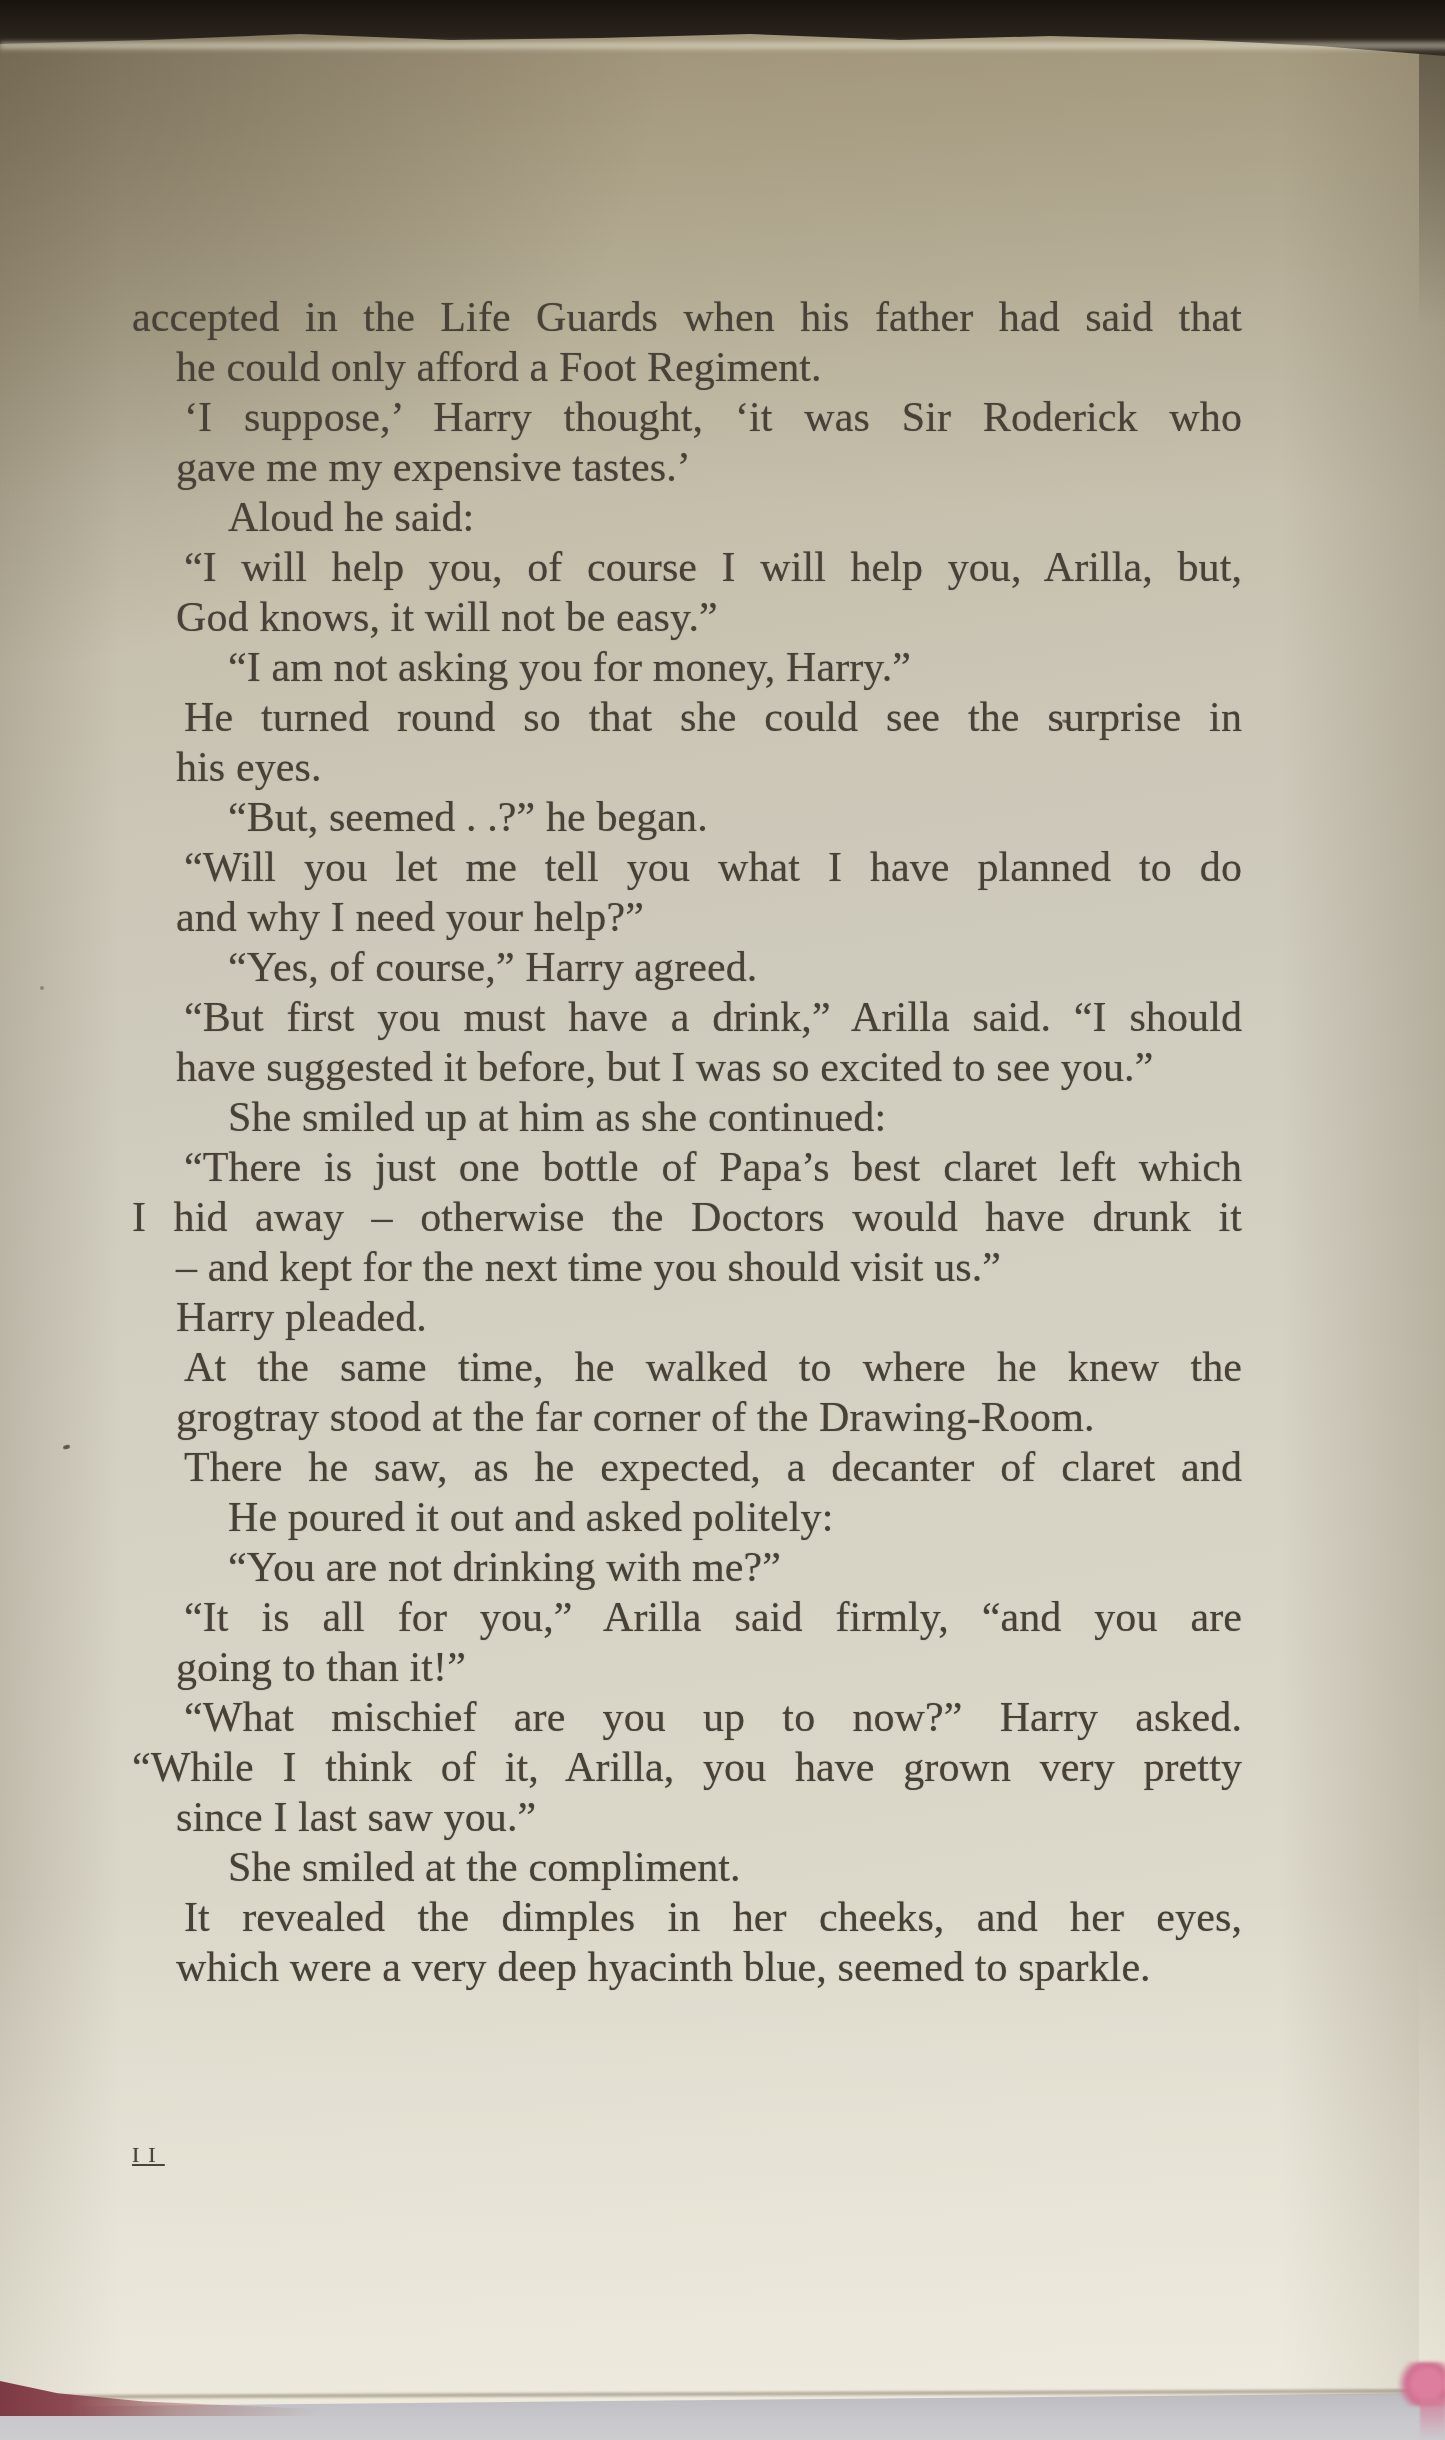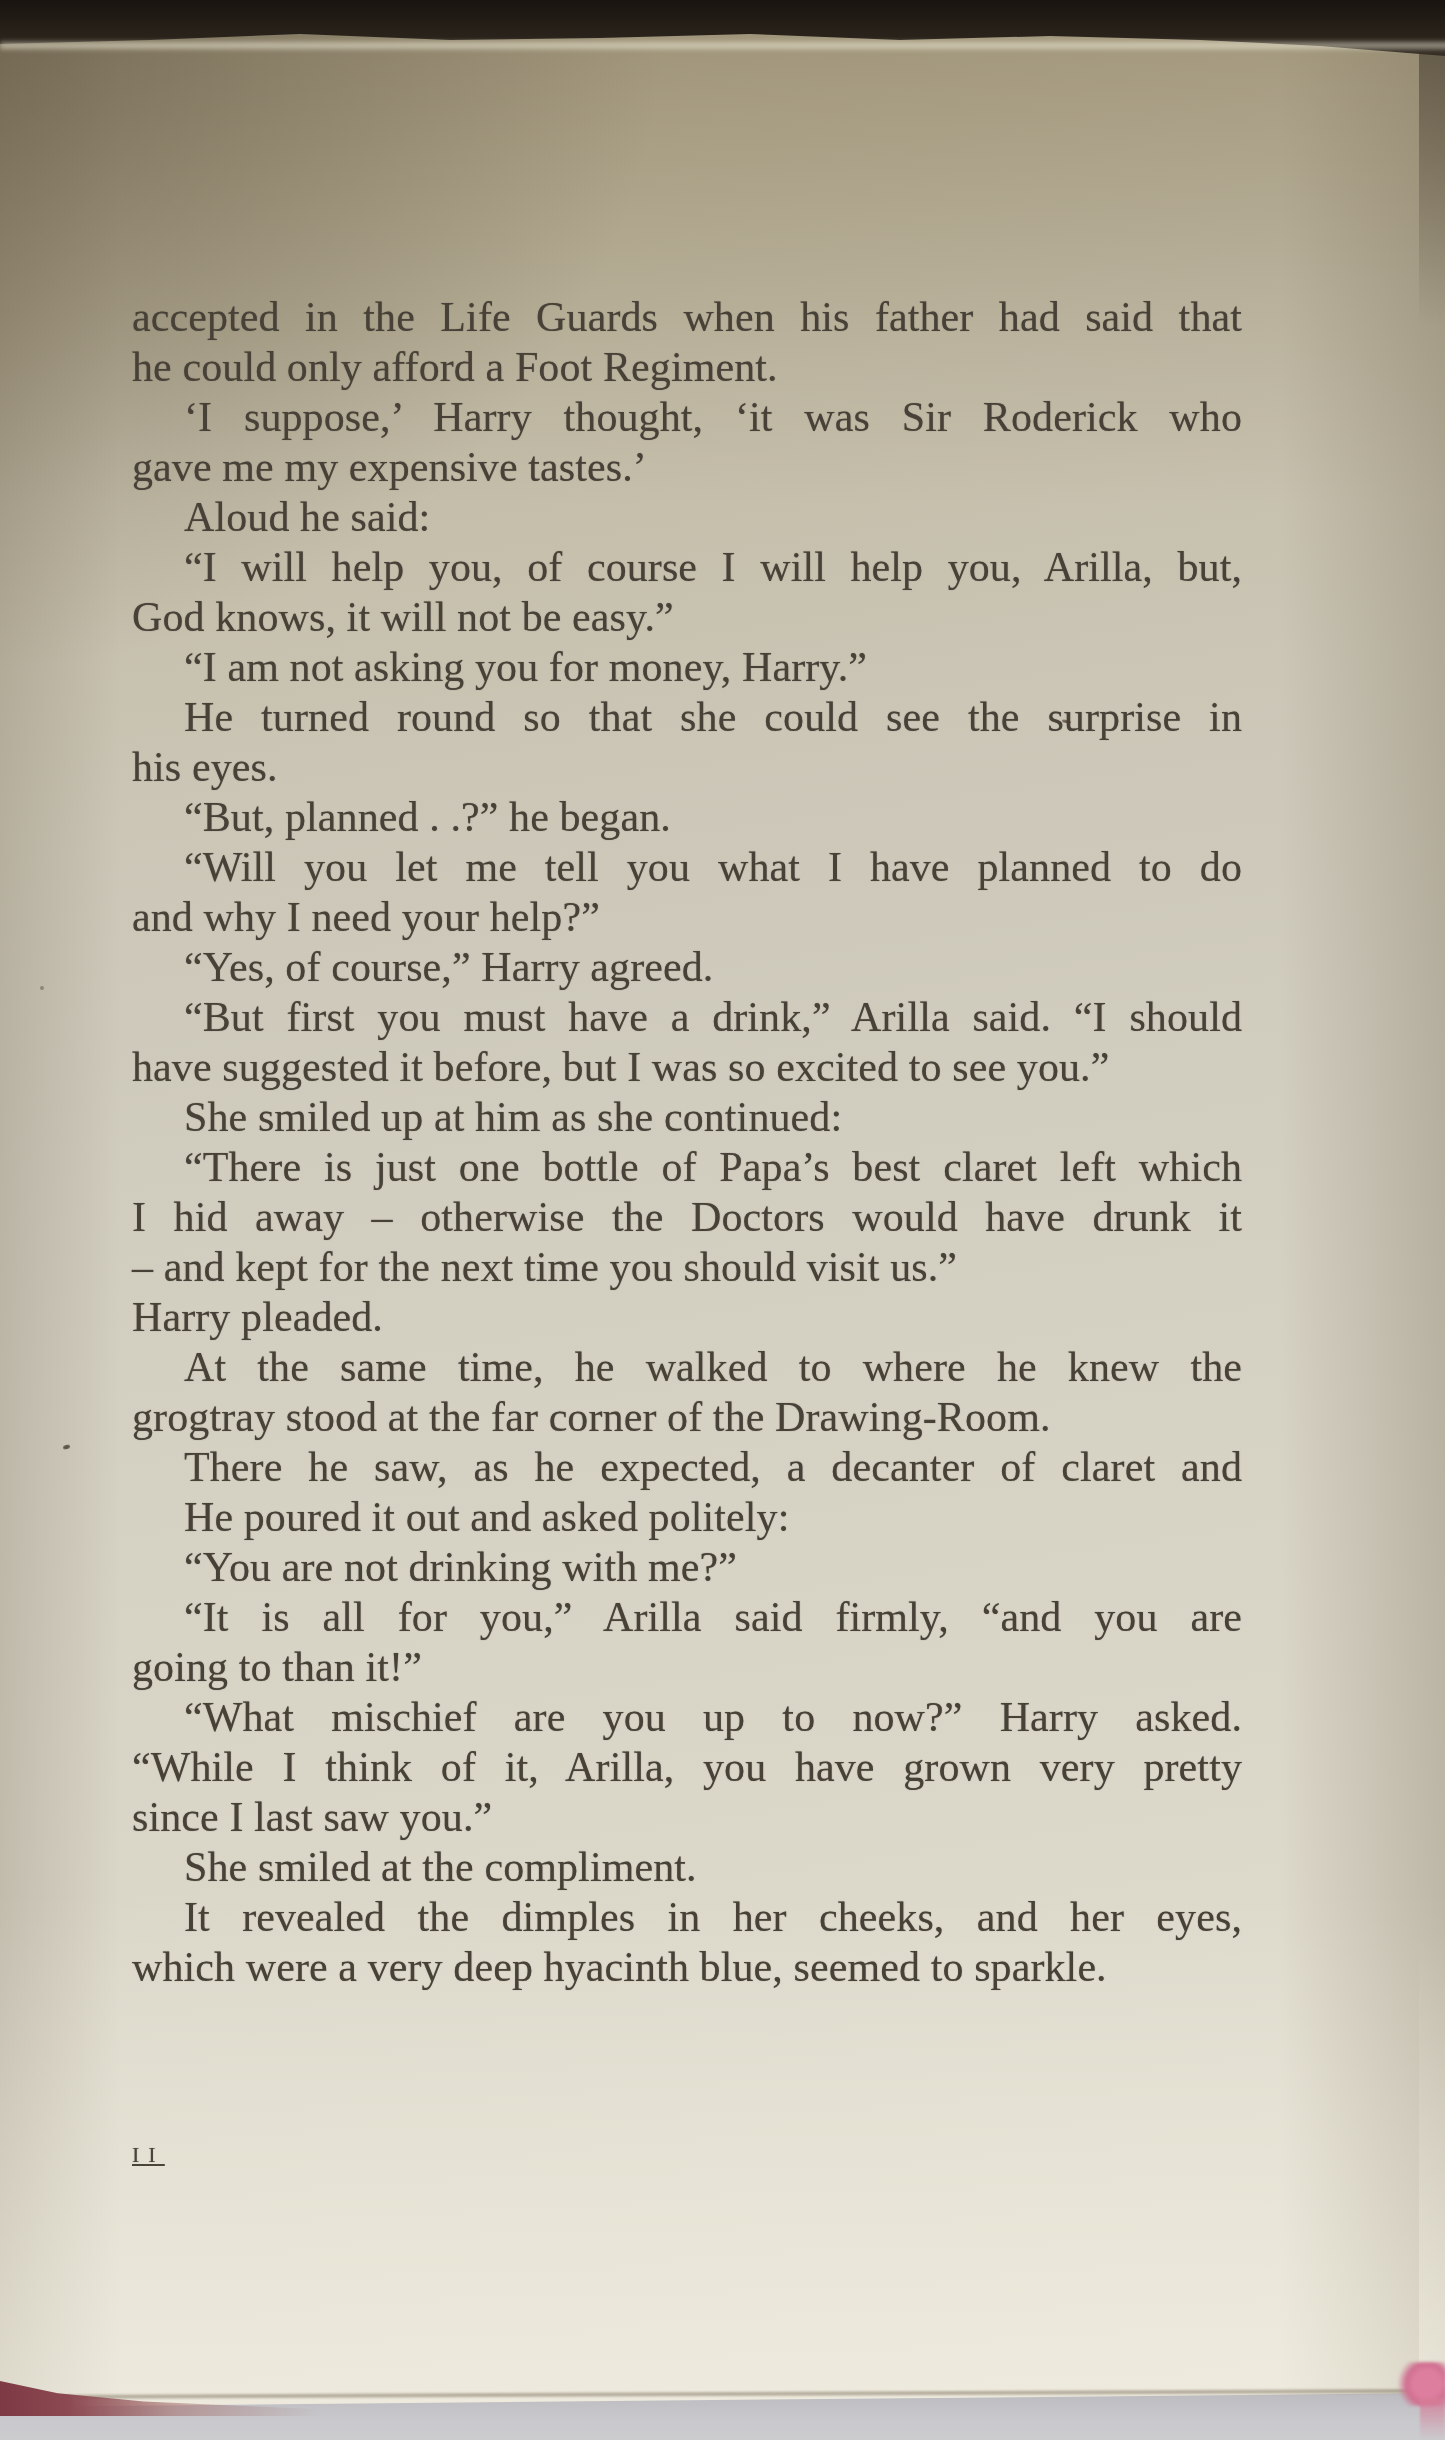--- a/index.html
+++ b/index.html
@@ -61,21 +61,21 @@
   .speck.s1{left:63px;top:1445px;width:7px;height:4px;transform:rotate(-15deg);}
   .speck.s2{left:1062px;top:720px;width:9px;height:3px;transform:rotate(12deg);background:#6a5a50;}
   .speck.s3{left:40px;top:986px;width:4px;height:4px;opacity:.5;}
 
   
   .text-block{position:absolute;left:132px;top:292px;width:1110px;
     color:#474138;font-size:42px;line-height:50px;letter-spacing:.1px;
     filter:blur(.45px);text-shadow:0 0 1.1px rgba(74,68,56,.55);}
   .line{white-space:nowrap;height:50px;}
   .line.just{text-align:justify;text-align-last:justify;}
-  .line.last{text-align:left;}
+  .line.last{text-align:left;margin-left:44px;}
   .line.indent{padding-left:52px;}
   .page-number{position:absolute;left:132px;top:2142px;width:1110px;
     color:#4a443a;font-size:22px;letter-spacing:9px;
     filter:blur(.4px);text-shadow:0 0 1px rgba(74,68,58,.6);text-decoration:underline;}
 </style>
 </head>
 <body>
 
 <div class="photo">
   <div class="shade-top"></div>
@@ -102,21 +102,21 @@
       <div class="line just">accepted in the Life Guards when his father had said that</div>
       <div class="line last">he could only afford a Foot Regiment.</div>
       <div class="line indent just">‘I suppose,’ Harry thought, ‘it was Sir Roderick who</div>
       <div class="line last">gave me my expensive tastes.’</div>
       <div class="line indent last">Aloud he said:</div>
       <div class="line indent just">“I will help you, of course I will help you, Arilla, but,</div>
       <div class="line last">God knows, it will not be easy.”</div>
       <div class="line indent last">“I am not asking you for money, Harry.”</div>
       <div class="line indent just">He turned round so that she could see the surprise in</div>
       <div class="line last">his eyes.</div>
-      <div class="line indent last">“But, planned . .?” he began.</div>
+      <div class="line indent last">“But, seemed . .?” he began.</div>
       <div class="line indent just">“Will you let me tell you what I have planned to do</div>
       <div class="line last">and why I need your help?”</div>
       <div class="line indent last">“Yes, of course,” Harry agreed.</div>
       <div class="line indent just">“But first you must have a drink,” Arilla said. “I should</div>
       <div class="line last">have suggested it before, but I was so excited to see you.”</div>
       <div class="line indent last">She smiled up at him as she continued:</div>
       <div class="line indent just">“There is just one bottle of Papa’s best claret left which</div>
       <div class="line just">I hid away – otherwise the Doctors would have drunk it</div>
       <div class="line last">– and kept for the next time you should visit us.”</div>
       <div class="line last">Harry pleaded.</div>

